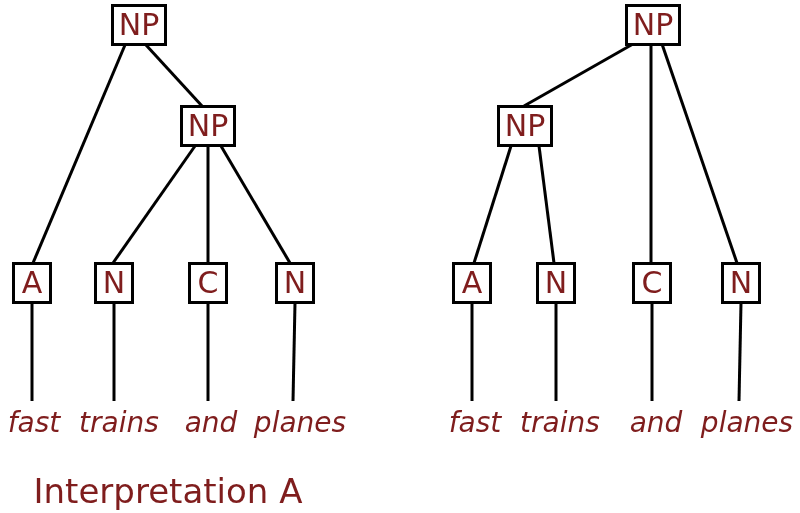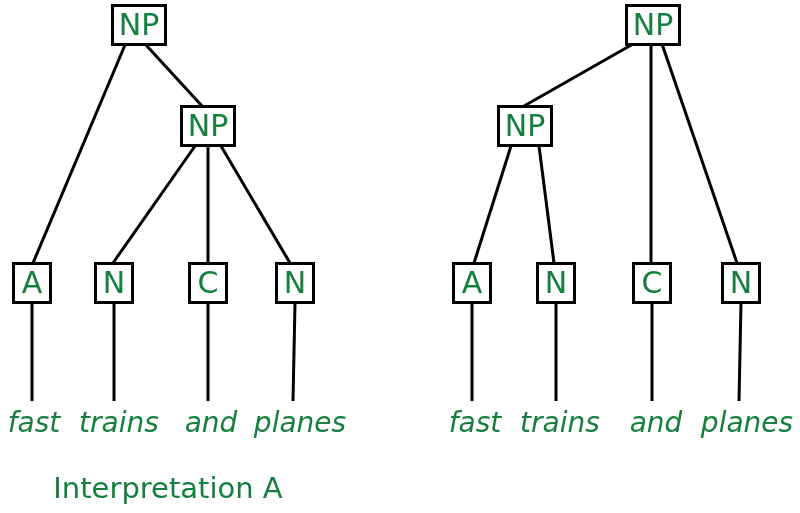--- a/index.html
+++ b/index.html
@@ -2,21 +2,21 @@
 <html><head>
 <meta charset="utf-8">
 <style>
   html, body { margin: 0; padding: 0; background: #ffffff; }
   #canvas {
     position: relative;
     width: 800px;
     height: 513px;
     background: #ffffff;
     font-family: "DejaVu Sans", "Liberation Sans", sans-serif;
-    color: #15803d;
+    color: #7f1d1d;
     overflow: hidden;
   }
   #edges {
     position: absolute;
     left: 0; top: 0;
     width: 800px; height: 513px;
   }
   #edges line { stroke: #000000; stroke-width: 3; }
   .node {
     position: absolute;
@@ -37,21 +37,21 @@
     transform: translateX(-50%);
     font-style: italic;
     font-size: 28px;
     white-space: nowrap;
     text-align: right;
   }
   .caption {
     position: absolute;
     top: 471px;
     transform: translateX(-50%);
-    font-size: 29px;
+    font-size: 34px;
     white-space: nowrap;
   }
 </style>
 </head>
 <body>
 
 <div id="canvas">
 
   <svg id="edges" viewBox="0 0 800 513" xmlns="http://www.w3.org/2000/svg">
 

